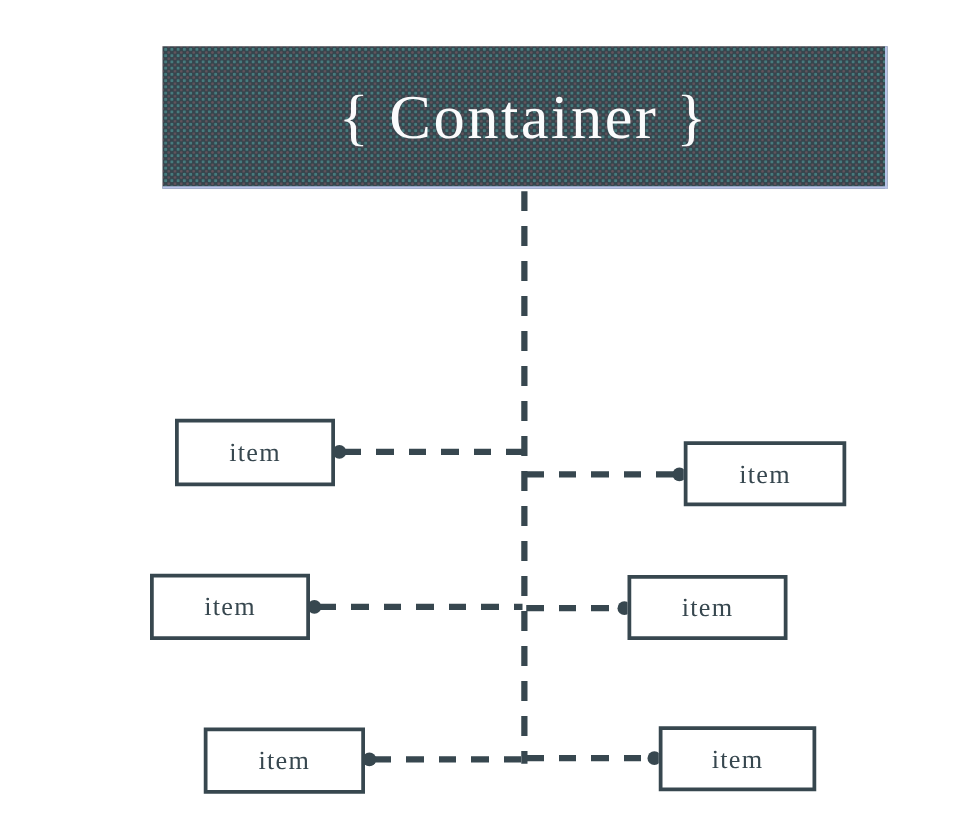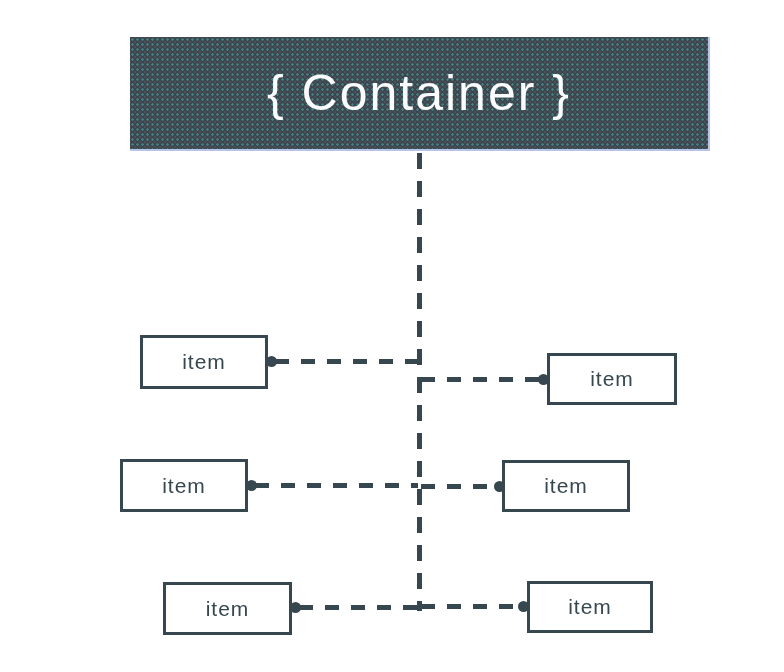--- a/index.html
+++ b/index.html
@@ -7,21 +7,21 @@
     --header-base:#36454d;
     --edge-light:#b8c3e8;
     --paper:#ffffff;
   }
   html,body{margin:0;padding:0;background:#ffffff;}
   .canvas{
     position:relative;
     width:784px;height:643px;
     background:var(--paper);
     overflow:hidden;
-    font-family:Liberation Sans, sans-serif;
+    font-family:Liberation Serif, serif;
     text-align:right;
   }
   .container-node{
     position:absolute;left:130px;top:37px;width:578px;height:112px;
     background-color:var(--header-base);
     background-image:
       radial-gradient(circle, rgba(92,191,186,0.45) 1px, transparent 1.5px),
       radial-gradient(circle, rgba(205,115,125,0.30) 0.8px, transparent 1.3px);
     background-size:5px 5px,5px 5px;
     background-position:0 0,2.5px 2.5px;

